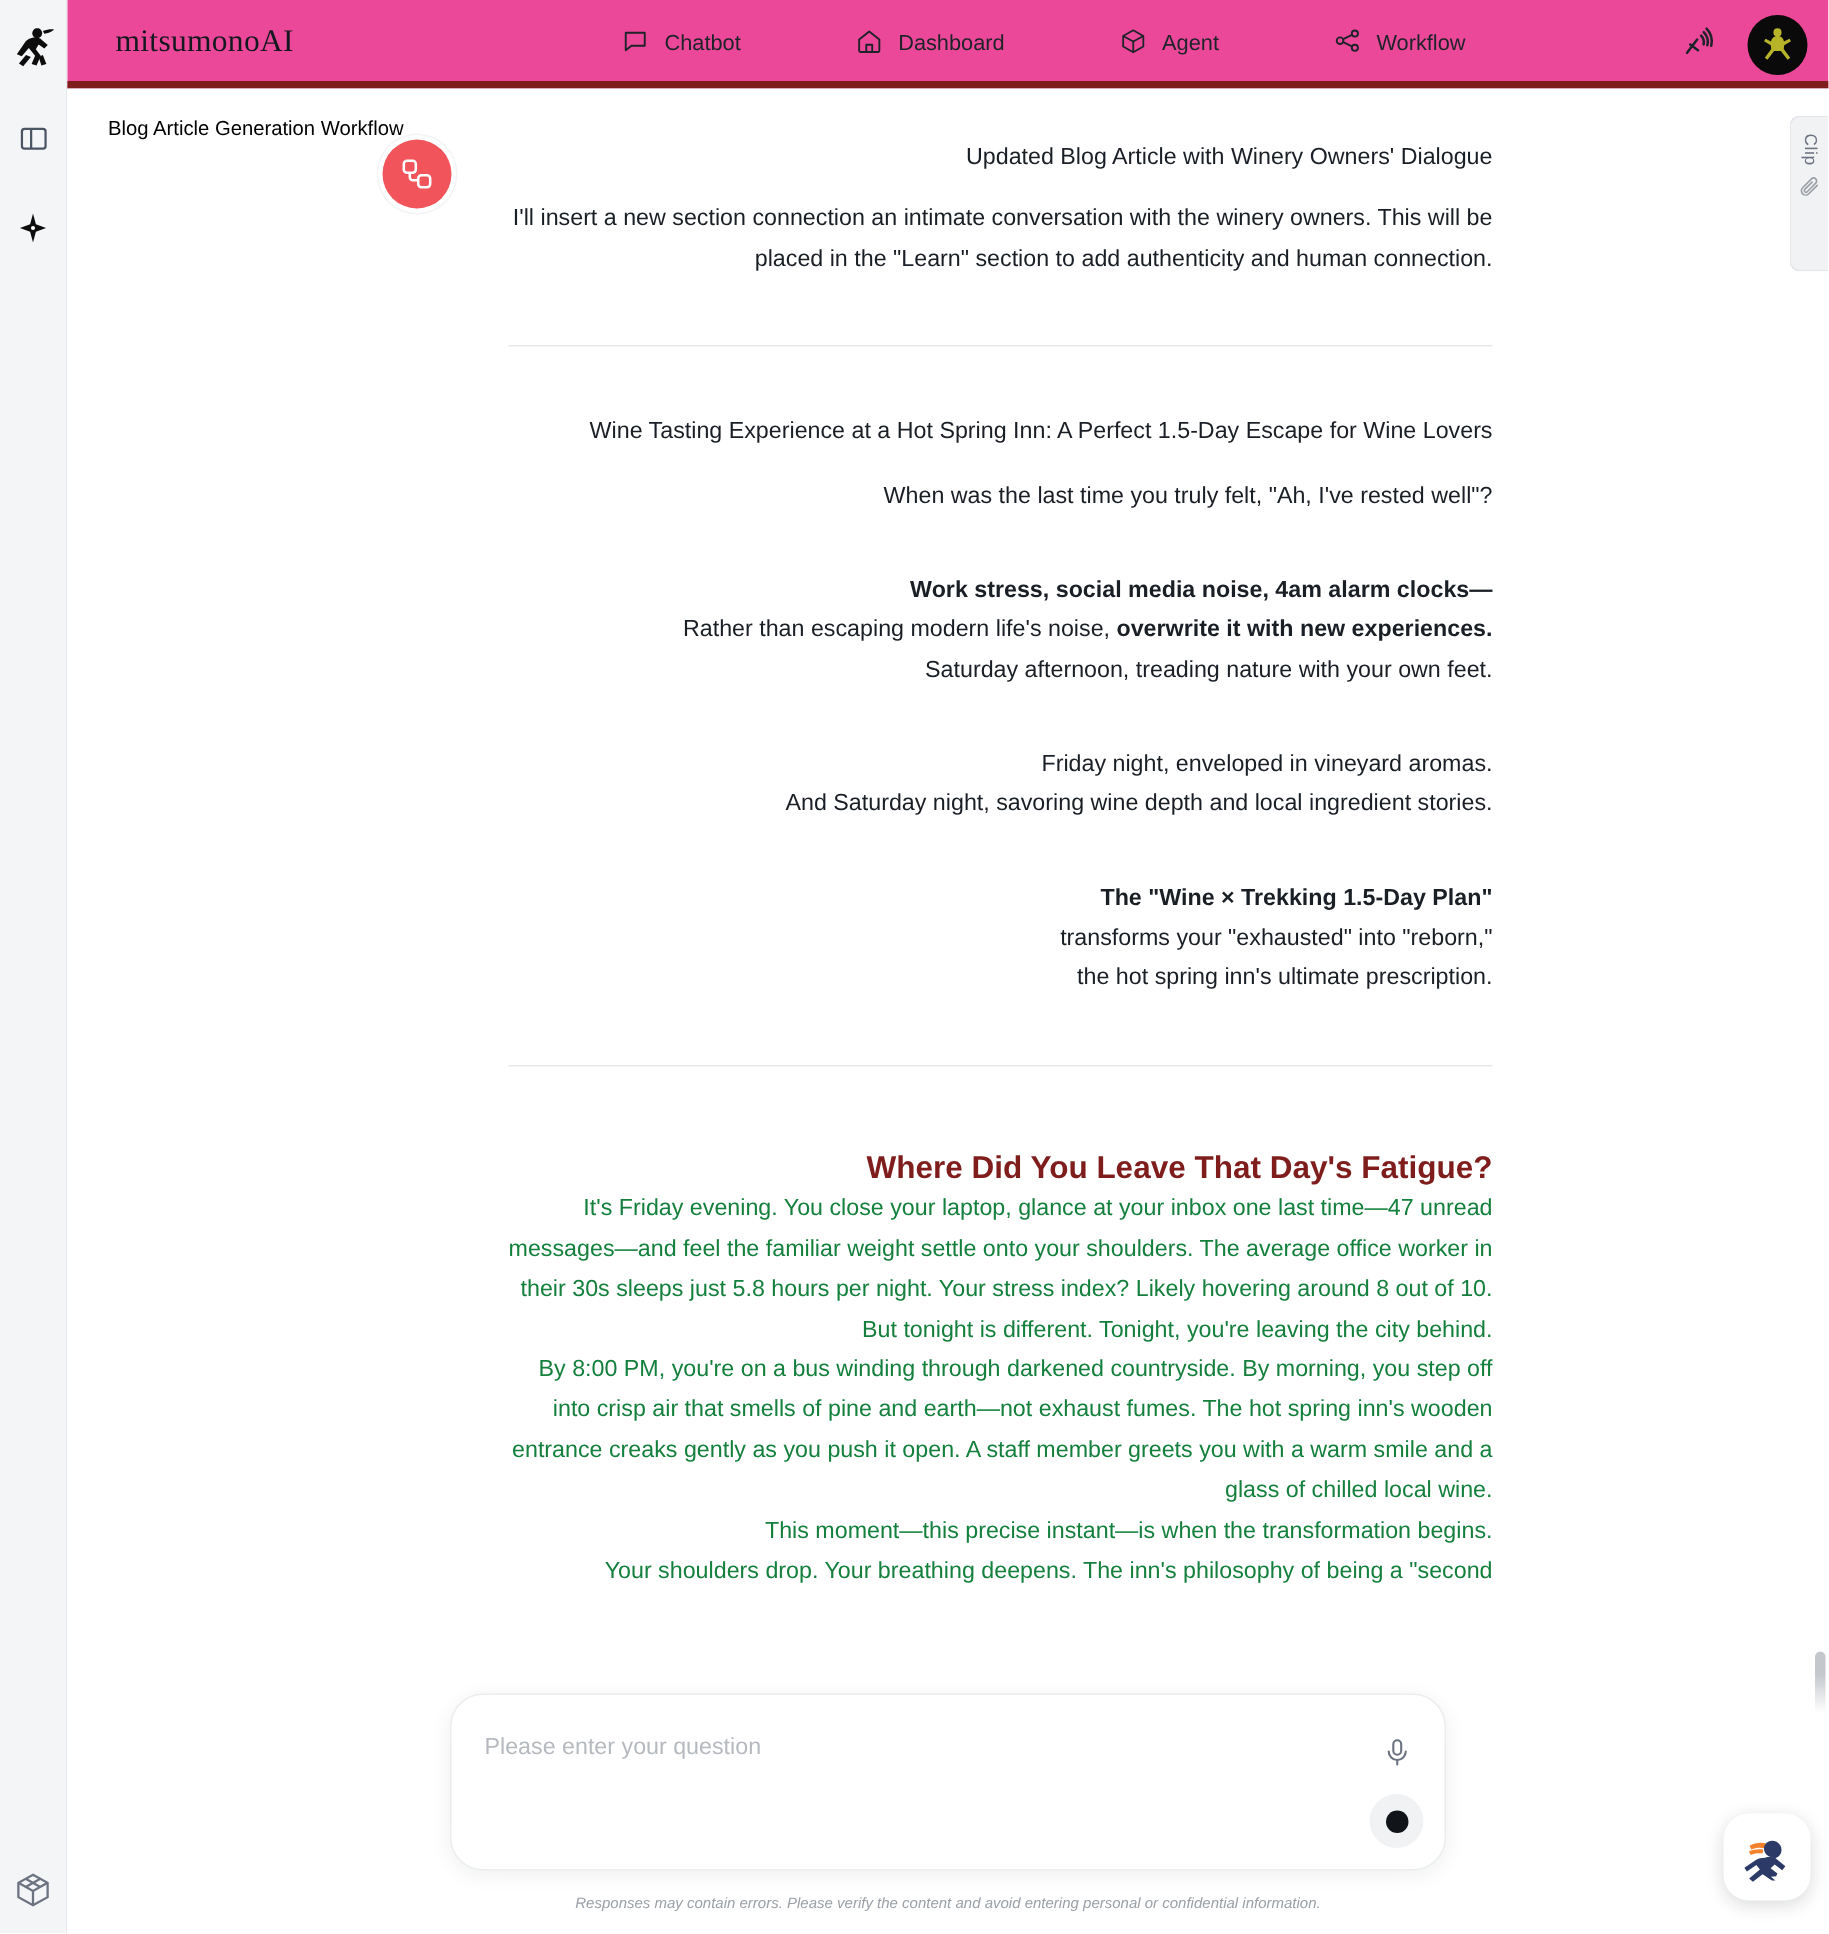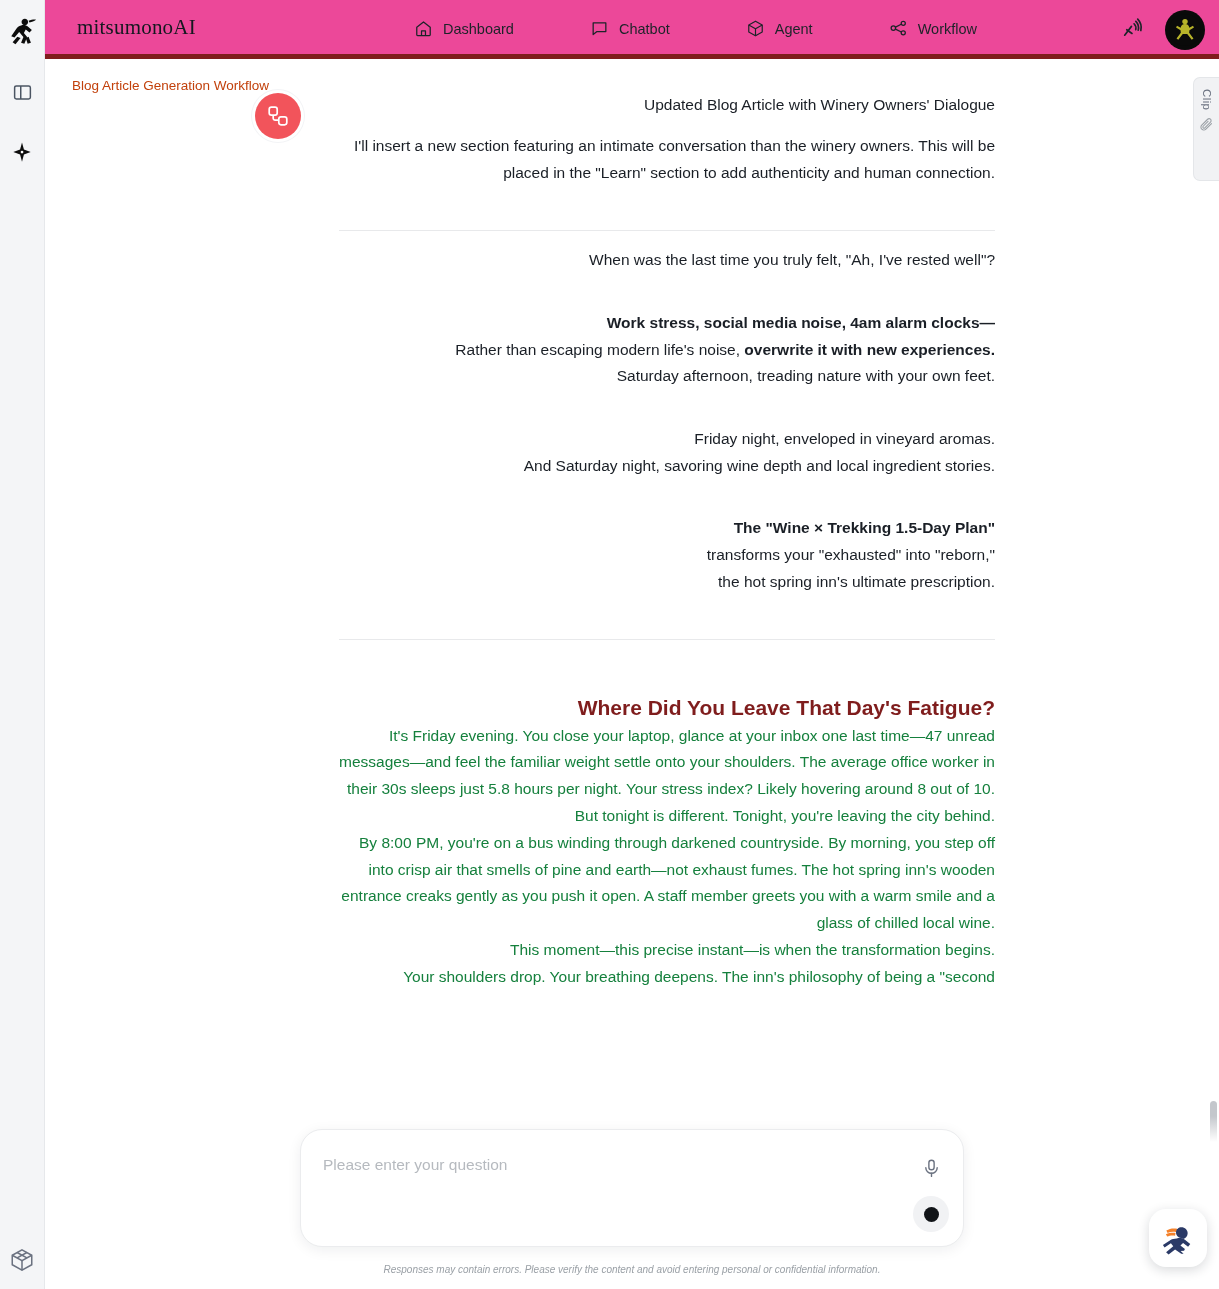--- a/index.html
+++ b/index.html
@@ -59,21 +59,21 @@
     display: flex; align-items: center; justify-content: center; }
   .avatar { width: 40px; height: 40px; border-radius: 50%;
     background: #0a0a0a; cursor: pointer; overflow: hidden;
     display: flex; align-items: center; justify-content: center; }
 
   
   .body-area { flex: 1; position: relative; overflow: hidden; background: #fff; }
 
   .breadcrumb {
     position: absolute; left: 27px; top: 19px;
-    font-size: 13.5px; color: #c2410c; white-space: nowrap; cursor: pointer;
+    font-size: 13.5px; color: #000000; white-space: nowrap; cursor: pointer;
   }
 
   .convo { position: absolute; left: 0; top: 0; right: 0; bottom: 0; }
 
   .msg { position: absolute; left: 210px; top: 34px; width: 770px; display: flex; text-align: right; }
   .msg-avatar {
     width: 46px; height: 46px; border-radius: 50%;
     background: #f2545b; flex: 0 0 46px;
     display: flex; align-items: center; justify-content: center;
     box-shadow: 0 0 0 3px #ffffff, 0 0 0 4px #f3f4f6;
@@ -201,34 +201,34 @@
 
   <div class="main-col">
 
     <div class="header">
       <div class="brand">mitsumonoAI</div>
 
       <nav class="nav">
         <div class="nav-item">
           <span>
             <svg width="19" height="19" viewBox="0 0 24 24" fill="none" stroke="#1d2329" stroke-width="1.6" stroke-linejoin="round" aria-hidden="true">
-              <path d="M3.5 10.5 L12 3.8 L20.5 10.5 V20 a1 1 0 0 1-1 1 H4.5 a1 1 0 0 1-1-1 Z"></path>
-              <path d="M9.5 21 v-6 h5 v6"></path>
+              <path d="M4 4.8 h16 v11 H8.8 L4 19.6 Z"></path>
             </svg>
           </span>
-          <span class="nav-label">Dashboard</span>
+          <span class="nav-label">Chatbot</span>
         </div>
 
         <div class="nav-item">
           <span>
             <svg width="19" height="19" viewBox="0 0 24 24" fill="none" stroke="#1d2329" stroke-width="1.6" stroke-linejoin="round" aria-hidden="true">
-              <path d="M4 4.8 h16 v11 H8.8 L4 19.6 Z"></path>
+              <path d="M3.5 10.5 L12 3.8 L20.5 10.5 V20 a1 1 0 0 1-1 1 H4.5 a1 1 0 0 1-1-1 Z"></path>
+              <path d="M9.5 21 v-6 h5 v6"></path>
             </svg>
           </span>
-          <span class="nav-label">Chatbot</span>
+          <span class="nav-label">Dashboard</span>
         </div>
 
         <div class="nav-item">
           <span>
             <svg width="19" height="19" viewBox="0 0 24 24" fill="none" stroke="#1d2329" stroke-width="1.5" stroke-linejoin="round" aria-hidden="true">
               <path d="M12 2.8 L20.5 7.5 V16.5 L12 21.2 L3.5 16.5 V7.5 Z"></path>
               <path d="M3.5 7.5 L12 12.2 L20.5 7.5"></path>
               <path d="M12 12.2 V21.2"></path>
             </svg>
           </span>
@@ -294,26 +294,27 @@
           <div class="msg-avatar">
             <svg width="24" height="24" viewBox="0 0 24 24" fill="none" stroke="#ffffff" stroke-width="1.7" stroke-linejoin="round" aria-hidden="true">
               <rect x="3.2" y="3.2" width="8" height="8" rx="2.2"></rect>
               <rect x="12.8" y="12.8" width="8" height="8" rx="2.2"></rect>
               <path d="M7.2 11.2 v3 a2 2 0 0 0 2 2 h3.6"></path>
             </svg>
           </div>
 
           <div class="msg-body">
             <div class="msg-title">Updated Blog Article with Winery Owners' Dialogue</div>
-            <div class="msg-text">I'll insert a new section featuring an intimate conversation than the winery owners. This will be placed in the "Learn" section to add authenticity and human connection.</div>
+            <div class="msg-text">I'll insert a new section connection an intimate conversation with the winery owners. This will be placed in the "Learn" section to add authenticity and human connection.</div>
 
             <hr class="hr">
 
             <div class="article">
 
+              <div class="art-p art-lead">Wine Tasting Experience at a Hot Spring Inn: A Perfect 1.5-Day Escape for Wine Lovers</div>
 
               <div class="art-p gap-sm">When was the last time you truly felt, "Ah, I've rested well"?</div>
 
               <div class="art-p gap-md" style="font-weight:700">Work stress, social media noise, 4am alarm clocks—</div>
 
               <div class="art-p">
                 <span>Rather than escaping modern life's noise, </span><b>overwrite it with new experiences.</b>
               </div>
 
               <div class="art-p">Saturday afternoon, treading nature with your own feet.</div>

